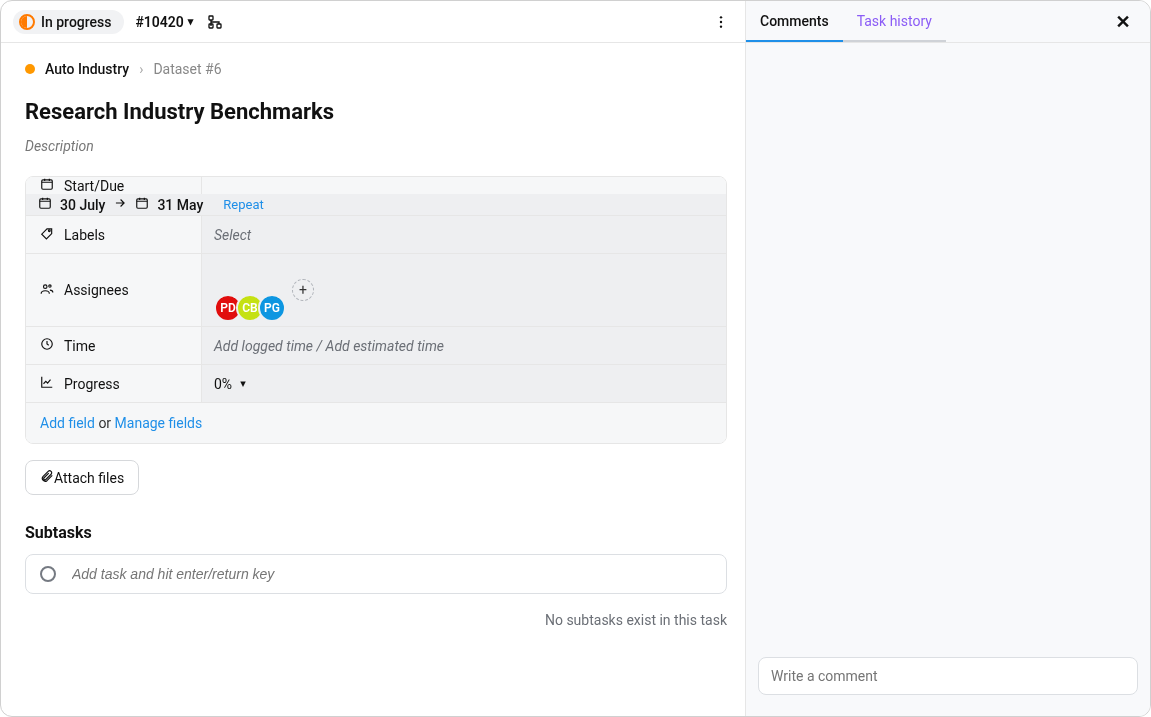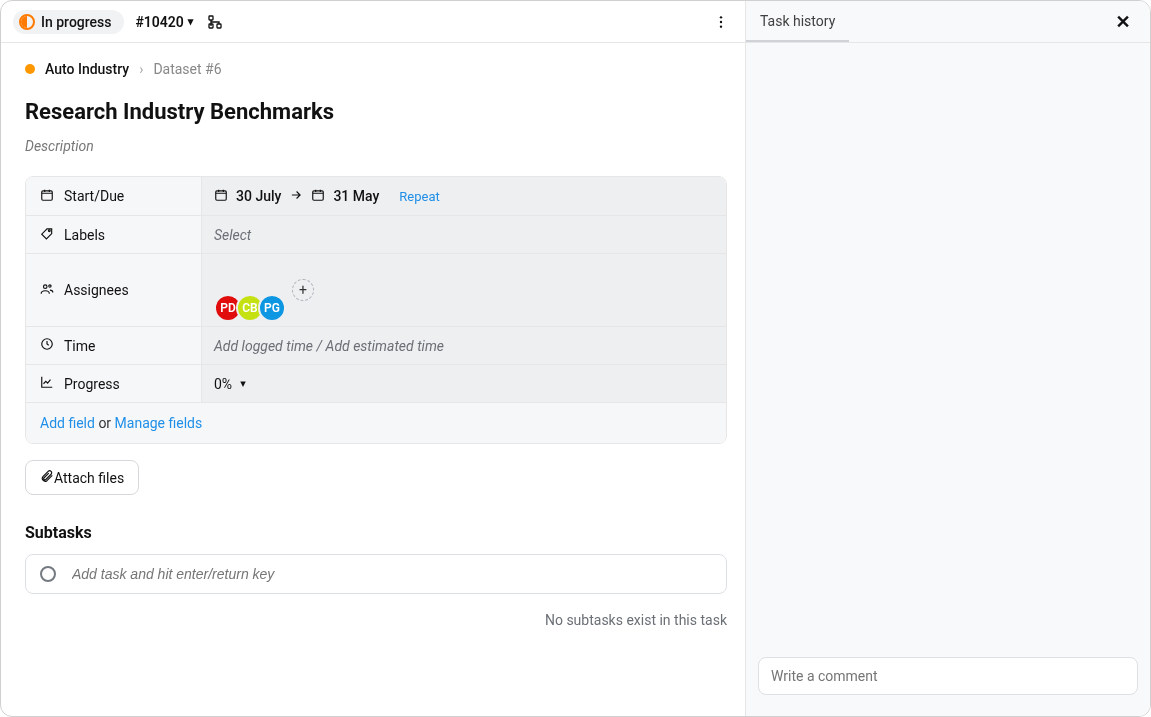--- a/index.html
+++ b/index.html
@@ -123,21 +123,21 @@
     overflow: hidden;
     width: 702px;
   }
   .field-row {
     display: flex;
     align-items: stretch;
     min-height: 38px;
     border-top: 1px solid #e6e6e6;
     background: #f6f7f8;
   }
-  .field-row:first-child { border-top: none; }
+  .field-row:first-child { border-top: none; flex-direction: column; }
   .field-label {
     width: 176px;
     flex-shrink: 0;
     display: flex;
     align-items: center;
     gap: 10px;
     padding: 0 14px;
     font-size: 14px;
     border-right: 1px solid #e6e6e6;
     color: #111;
@@ -274,21 +274,21 @@
     display: flex;
     align-items: stretch;
     padding: 0 10px 0 0;
     border-bottom: 1px solid #e6e6e6;
   }
   .side-tab {
     padding: 0 14px;
     display: flex;
     align-items: center;
     font-size: 14px;
-    color: #404040;
+    color: #8b5cf6;
     border-bottom: 2px solid #cfd2d7;
     cursor: pointer;
   }
   .side-tab.active {
     color: #111;
     font-weight: 500;
     border-bottom-color: #1f8fe8;
   }
   .side-tabs-spacer { flex: 1; }
   .close-btn {
@@ -501,20 +501,23 @@
         <input class="subtask-input" placeholder="Add task and hit enter/return key" style="">
       </div>
       <div class="no-subtasks">No subtasks exist in this task</div>
 
     </div>
 
   </div>
 
   <div class="sidebar">
     <div class="side-tabs-row">
+      <div class="side-tab active">
+        <span>Comments</span>
+      </div>
       <div class="side-tab">
         <span>Task history</span>
       </div>
       <div class="side-tabs-spacer"></div>
       <div class="close-btn">
         <span>✕</span>
       </div>
     </div>
     <div class="sidebar-body"></div>
     <div class="comment-area">

